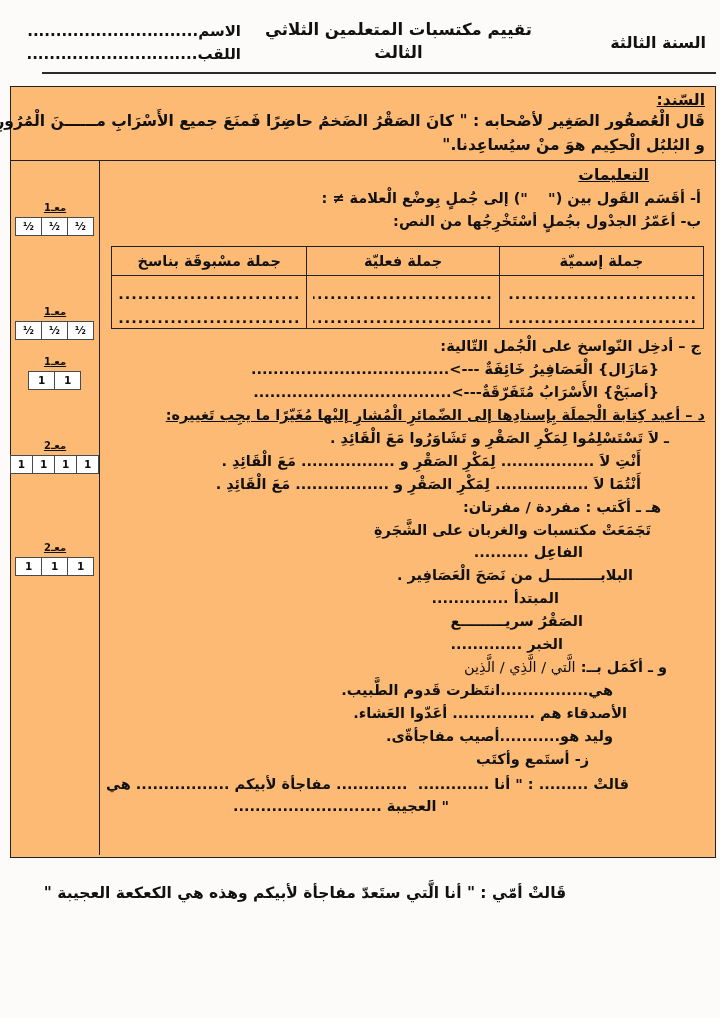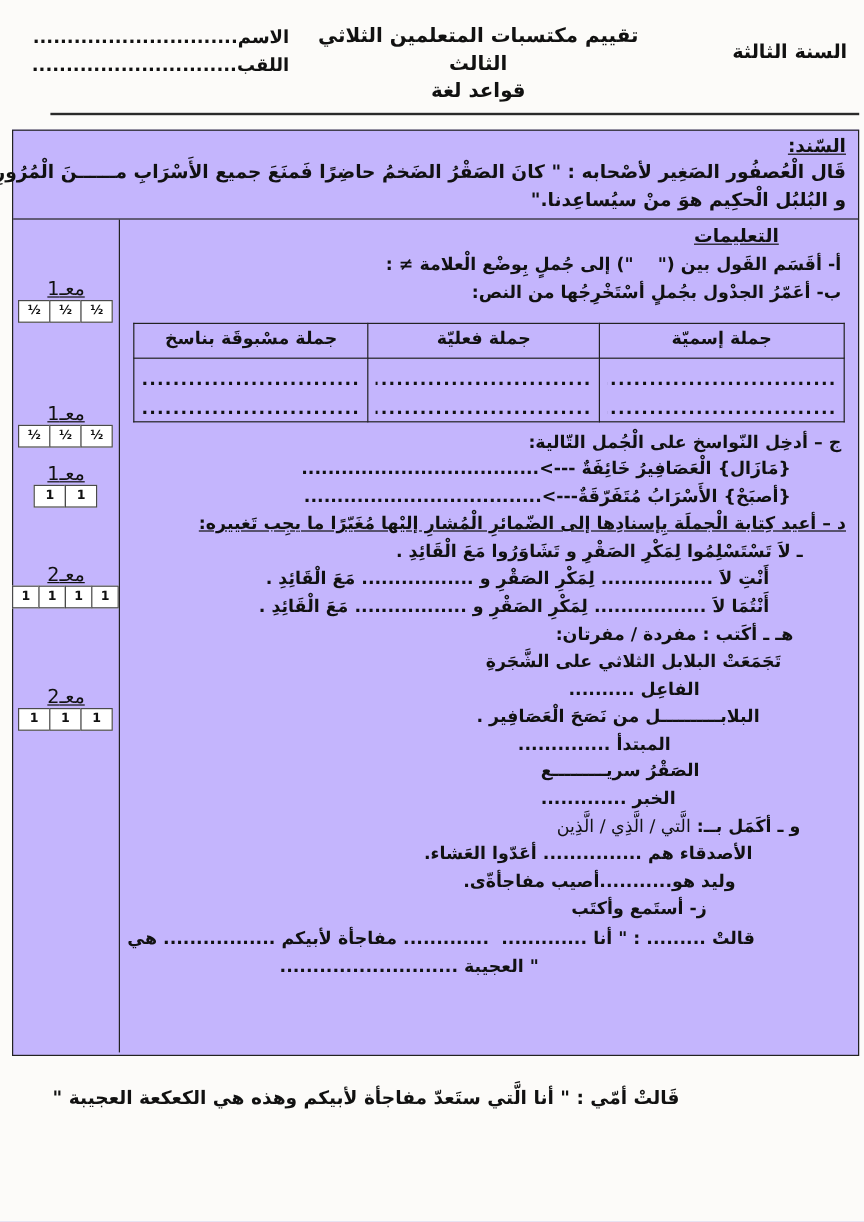--- a/index.html
+++ b/index.html
@@ -44,21 +44,21 @@
   .header-rule{
     border-bottom:2.4px solid #2a2a2a;
     margin:7px 4px 0 42px;
   }
   
   .main-box{
     margin:12px 4px 0 10px;
     border:1.6px solid #222;
     height:772px;
     box-sizing:border-box;
-    background:#c4b5fd;
+    background:#fdba74;
   }
   .sanad{
     border-bottom:1.5px solid #222;
     padding:3px 10px 5px 10px;
     height:74px;
     box-sizing:border-box;
     font-weight:700;
   }
   .sanad-heading{
     font-size:15.5px;
@@ -134,23 +134,23 @@
   .qf-i3{padding-right:94px;}
   .qg-head{padding-right:118px;}
   .qg-l1{padding-right:78px;margin-top:2px;}
   .qg-l2{padding-right:258px;}
   
   .mark-group{
     position:absolute;left:0;right:0;
     text-align:center;
   }
   .mark-label{
-    font-size:16px;font-weight:400;
+    font-size:10px;font-weight:700;
     text-decoration:underline;
-    display:block;line-height:14px;margin-top:11px;
+    display:block;line-height:14px;
   }
   .mark-cells{
     display:flex;justify-content:center;
     direction:ltr;
     margin-top:2px;
   }
   .mark-cell{
     width:25px;height:17px;
     border:1px solid #4a4a4a;
     margin-left:-1px;
@@ -176,21 +176,20 @@
 </style>
 </head>
 <body>
 
 <div class="page">
 
   <div class="header">
     <div class="header-level">السنة الثالثة</div>
     <div class="header-center">
       <div>تقييم مكتسبات المتعلمين الثلاثي الثالث</div>
-      <div>قواعد لغة</div>
     </div>
     <div class="header-names">
       <div>الاسم..............................</div>
       <div>اللقب..............................</div>
     </div>
   </div>
   <div class="header-rule"></div>
 
   <div class="main-box">
 
@@ -241,28 +240,29 @@
         <div class="line qc-head">ج – أدخِل النّواسخ على الْجُمل التّالية:</div>
         <div class="line qc-item">{مَازَال}  الْعَصَافِيرُ خَائِفَةٌ ---&gt;....................................</div>
         <div class="line qc-item">{أصبَحْ}  الأَسْرَابُ مُتَفَرّقَةٌ---&gt;....................................</div>
 
         <div class="line qd-head">د – أعيد كِتابة الْجملَة بِإسنادِها إلى الضّمائرِ الْمُشارِ إليْها مُغَيّرًا ما يجِب تَغييره:</div>
         <div class="line qd-ex">ـ  لاَ تَسْتَسْلِمُوا لِمَكْرِ الصَقْرِ  و  تَشَاوَرُوا مَعَ الْقَائِدِ .</div>
         <div class="line qd-item">أَنْتِ لاَ ................. لِمَكْرِ الصَقْرِ  و ................. مَعَ الْقَائِدِ .</div>
         <div class="line qd-item">أَنْتُمَا لاَ ................. لِمَكْرِ الصَقْرِ  و ................. مَعَ الْقَائِدِ .</div>
 
         <div class="line qe-head">هـ ـ أكَتب : مفردة / مفرتان:</div>
-        <div class="line qe-s1">تَجَمَعَتْ البلابل الثلاثي على الشَّجَرةِ</div>
+        <div class="line qe-s1">تَجَمَعَتْ مكتسبات والغربان على الشَّجَرةِ</div>
         <div class="line qe-lab1">الفاعِل ..........</div>
         <div class="line qe-s2">البلابــــــــــل من نَصَحَ الْعَصَافِير .</div>
         <div class="line qe-lab2">المبتدأ ..............</div>
         <div class="line qe-s3">الصَقْرُ سريـــــــــع</div>
         <div class="line qe-lab3">الخبر .............</div>
 
         <div class="line qf-head"><span>و ـ أكَمَل بــ: </span><span class="options"> الَّتي / الَّذِي / الَّذِين</span></div>
+        <div class="line qf-i1">هي................انتَظرت قَدوم الطَّبيب.</div>
         <div class="line qf-i2">الأصدقاء هم ............... أعَدّوا العَشاء.</div>
         <div class="line qf-i3">وليد هو...........أصيب مفاجأةّى.</div>
 
         <div class="line qg-head">ز- أستَمع وأكتَب</div>
         <div class="line qg-l1">قالتْ ......... : " أنا .............&nbsp; ............. مفاجأة لأبيكم ................. هي</div>
         <div class="line qg-l2">" العجيبة ...........................</div>
       </div>
 
       <div class="marks-col">
         <div class="mark-group mg1">

